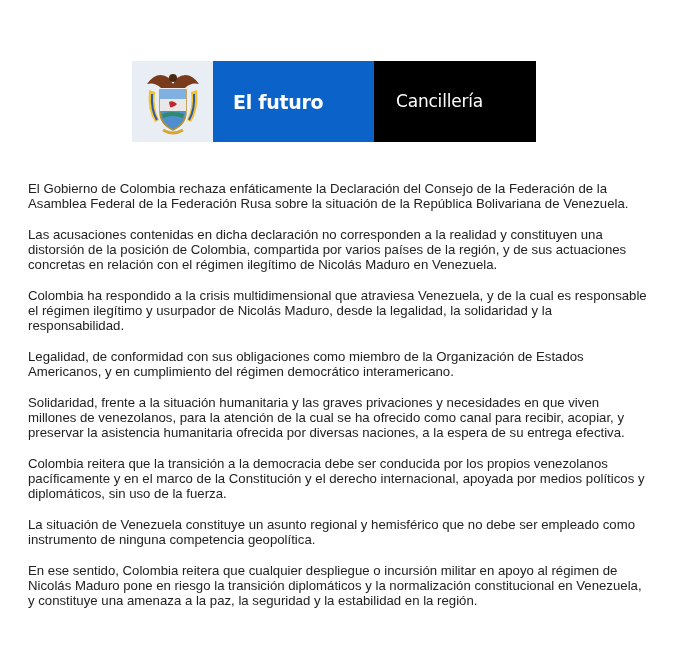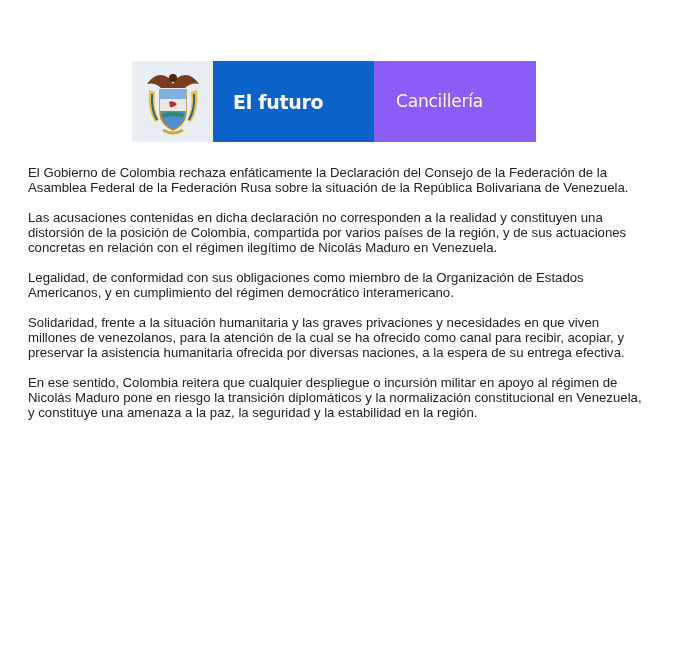--- a/index.html
+++ b/index.html
@@ -1,24 +1,24 @@
 <!DOCTYPE html>
 <html><head>
   <meta charset="utf-8">
   <style>
     html, body { margin: 0; padding: 0; background: #ffffff; }
     body { width: 673px; height: 651px; position: relative; overflow: hidden; font-family: "Liberation Sans", sans-serif; color: #222222; }
     .logo { position: absolute; left: 132px; top: 13px; width: 404px; height: 81px; display: flex; margin-top: 48px; }
     .logo .emblem { width: 81px; height: 81px; background: #e9eef5; display: flex; align-items: center; justify-content: center; }
     .logo .panel-dark { width: 161px; height: 81px; background: #0b63c9; color: #ffffff; display: flex; flex-direction: column; justify-content: center; padding-left: 20px; box-sizing: border-box; }
-    .logo .panel-light { width: 162px; height: 81px; background: #8b5cf6; color: #ffffff; display: flex; flex-direction: column; justify-content: center; padding-left: 22px; box-sizing: border-box; }
+    .logo .panel-light { width: 162px; height: 81px; background: #000000; color: #ffffff; display: flex; flex-direction: column; justify-content: center; padding-left: 22px; box-sizing: border-box; }
     .logo .panel-dark span { font-family: "DejaVu Sans", sans-serif; font-size: 19px; font-weight: bold; line-height: 22px; letter-spacing: -0.3px; }
     .logo .panel-light span { font-family: "DejaVu Sans", sans-serif; font-size: 17px; line-height: 21px; letter-spacing: -0.2px; }
     .content { position: absolute; left: 28px; top: 165px; width: 620px; }
-    .content p { margin: 0 0 15px 0; font-size: 13.2px; line-height: 15px; }
+    .content p { margin: 16px 0 15px 0; font-size: 13.2px; line-height: 15px; }
   </style>
 </head>
 <body>
 
 <div class="logo">
   <div class="emblem">
     <svg width="60" height="72" viewBox="0 0 60 72">
 
       <path d="M4 18 Q14 4 26 12 L30 18 L34 12 Q46 4 56 18 Q48 16 42 22 L18 22 Q12 16 4 18 Z" fill="#7a3b1c"></path>
       <circle cx="30" cy="12" r="4" fill="#4a2a12"></circle>
@@ -41,16 +41,19 @@
     <span>El futuro</span>
   </div>
   <div class="panel-light">
     <span>Cancillería</span>
   </div>
 </div>
 
 <div class="content">
   <p>El Gobierno de Colombia rechaza enfáticamente la Declaración del Consejo de la Federación de la Asamblea Federal de la Federación Rusa sobre la situación de la República Bolivariana de Venezuela.</p>
   <p>Las acusaciones contenidas en dicha declaración no corresponden a la realidad y constituyen una distorsión de la posición de Colombia, compartida por varios países de la región, y de sus actuaciones concretas en relación con el régimen ilegítimo de Nicolás Maduro en Venezuela.</p>
+  <p>Colombia ha respondido a la crisis multidimensional que atraviesa Venezuela, y de la cual es responsable el régimen ilegítimo y usurpador de Nicolás Maduro, desde la legalidad, la solidaridad y la responsabilidad.</p>
   <p>Legalidad, de conformidad con sus obligaciones como miembro de la Organización de Estados Americanos, y en cumplimiento del régimen democrático interamericano.</p>
   <p>Solidaridad, frente a la situación humanitaria y las graves privaciones y necesidades en que viven millones de venezolanos, para la atención de la cual se ha ofrecido como canal para recibir, acopiar, y preservar la asistencia humanitaria ofrecida por diversas naciones, a la espera de su entrega efectiva.</p>
+  <p>Colombia reitera que la transición a la democracia debe ser conducida por los propios venezolanos pacíficamente y en el marco de la Constitución y el derecho internacional, apoyada por medios políticos y diplomáticos, sin uso de la fuerza.</p>
+  <p>La situación de Venezuela constituye un asunto regional y hemisférico que no debe ser empleado como instrumento de ninguna competencia geopolítica.</p>
   <p>En ese sentido, Colombia reitera que cualquier despliegue o incursión militar en apoyo al régimen de Nicolás Maduro pone en riesgo la transición diplomáticos y la normalización constitucional en Venezuela, y constituye una amenaza a la paz, la seguridad y la estabilidad en la región.</p>
 </div>
 
 </body></html>

